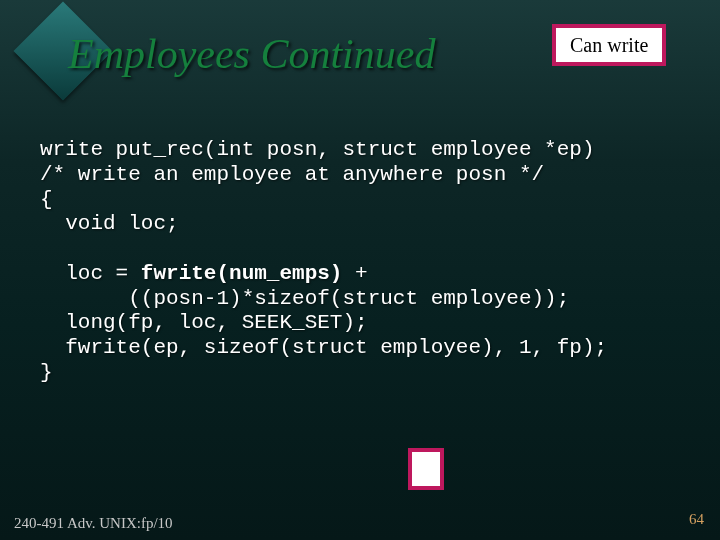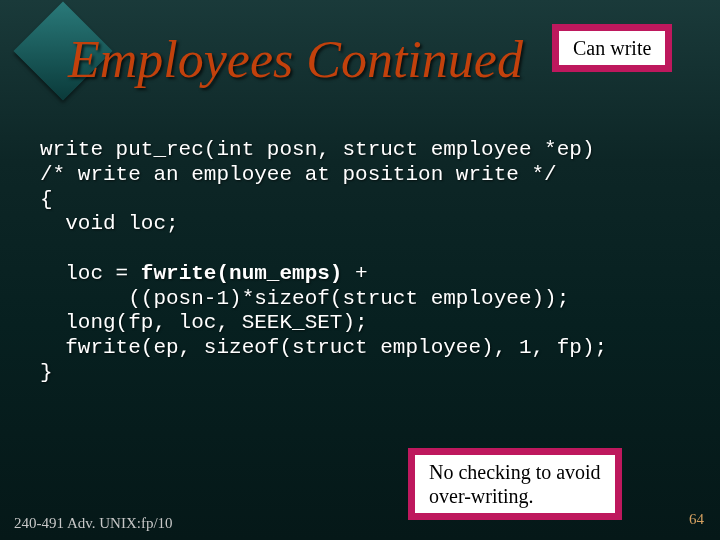--- a/index.html
+++ b/index.html
@@ -1,46 +1,45 @@
 <!DOCTYPE html>
 <html><head>
 <meta charset="utf-8">
 <style>
 *{margin:0;padding:0;box-sizing:border-box}
 body{width:720px;height:540px;background:linear-gradient(180deg,#1a3a3a 0%,#0d2626 30%,#072020 60%,#051818 100%);font-family:"Times New Roman",serif;position:relative;overflow:hidden}
 .diamond{position:absolute;top:16px;left:28px;width:70px;height:70px;transform:rotate(45deg);background:linear-gradient(135deg,#2a7a7a 0%,#1a5a5a 50%,#0a3a3a 100%);box-shadow:2px 2px 4px rgba(0,0,0,.5)}
-.title{position:absolute;top:30px;left:68px;font-size:52px;font-style:italic;color:#c2410c;text-shadow:2px 2px 3px rgba(0,0,0,.7)}
-.note-box{position:absolute;background:#fff;border:7px solid #be185d;padding:5px 14px;font-size:20px;color:#000;line-height:1.2}
+.title{position:absolute;top:30px;left:68px;font-size:42px;font-style:italic;color:#15803d;text-shadow:2px 2px 3px rgba(0,0,0,.7)}
+.note-box{position:absolute;background:#fff;border:4px solid #be185d;padding:5px 14px;font-size:20px;color:#000;line-height:1.2}
 .note1{top:24px;left:552px}
 .note2{top:448px;left:408px}
 .code{position:absolute;top:138px;left:40px;font-family:"Courier New",monospace;font-size:21px;color:#fff;line-height:1.18;white-space:pre;text-shadow:1px 1px 2px rgba(0,0,0,.6)}
 .b{font-weight:bold}
 .footer{position:absolute;bottom:8px;left:14px;font-size:15px;color:#c8c8c8}
 .pg{position:absolute;bottom:12px;right:16px;font-size:15px;color:#d4a060}
 </style>
 </head>
 <body>
 
 <div class="diamond"></div>
 <div class="title">Employees Continued</div>
 
 <div class="note-box note1">
   <span>Can write</span><br>
 </div>
 
 <div class="code"><span>write put_rec(int posn, struct employee *ep)</span>
-<span>/* write an employee at position write */</span>
+<span>/* write an employee at anywhere posn */</span>
 <span>{</span>
 <span>  void loc;</span>
 
 <span>  loc = </span><span class="b">fwrite(num_emps)</span><span> +</span>
 <span>       ((posn-1)*sizeof(struct employee));</span>
 <span>  long(fp, loc, SEEK_SET);</span>
 <span>  fwrite(ep, sizeof(struct employee), 1, fp);</span>
 <span>}</span></div>
 
 <div class="note-box note2">
-  <span>No checking to avoid</span><br>
-  <span>over-writing.</span>
+  <br>
 </div>
 
 <div class="footer">240-491 Adv. UNIX:fp/10</div>
 <div class="pg">64</div>
 
 </body></html>

